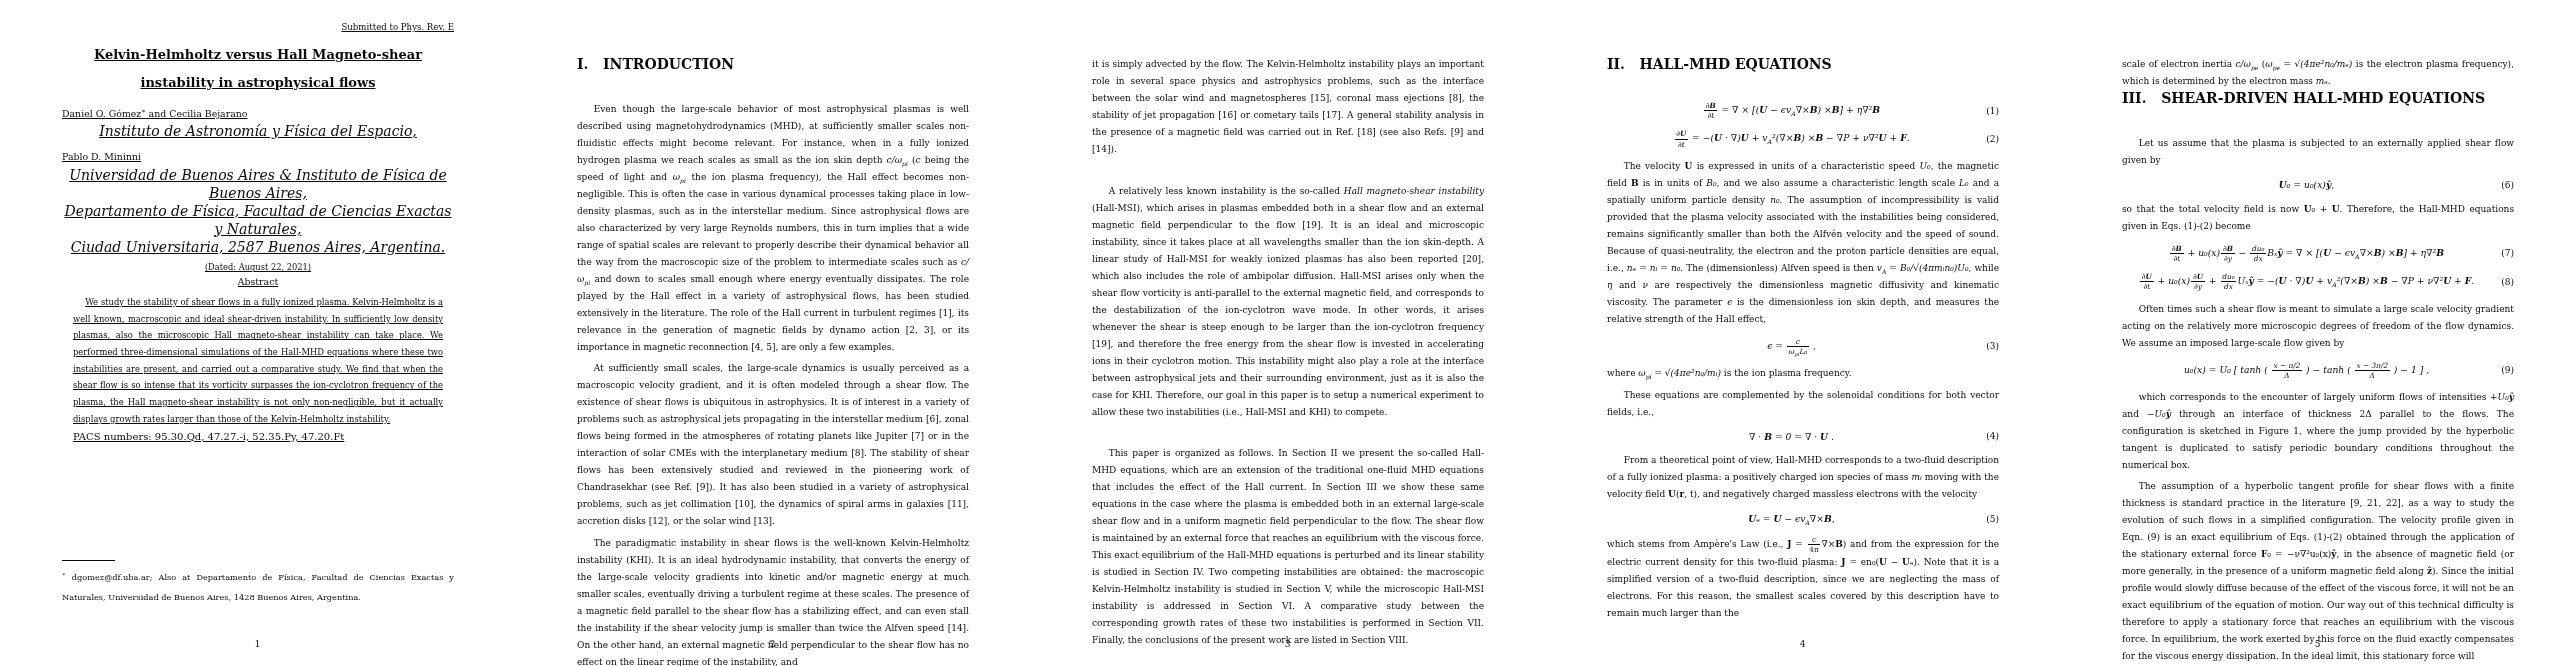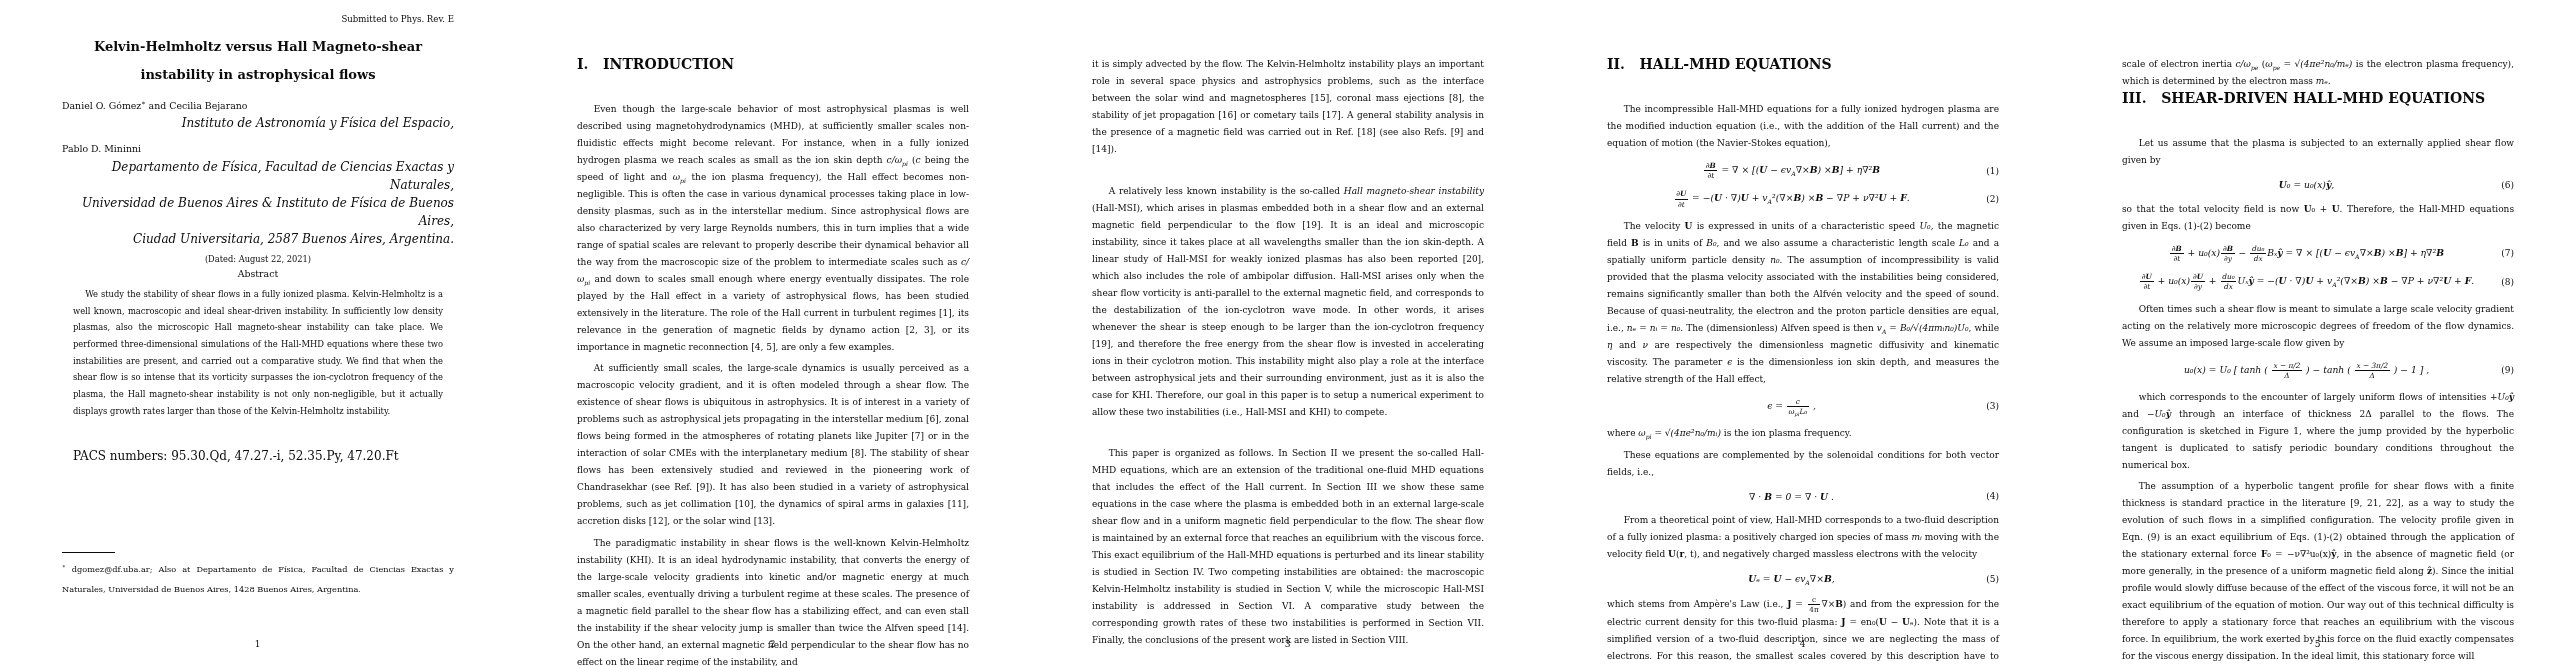--- a/index.html
+++ b/index.html
@@ -1,36 +1,36 @@
 <!DOCTYPE html>
 <html style="font-size:9px"><head>
 <meta charset="utf-8">
 <style>
   html,body{margin:0;padding:0;background:#ffffff;}
   .canvas{position:relative;width:2576px;height:667px;background:#ffffff;
           font-family:"DejaVu Serif", serif;color:#0b0b0b;overflow:hidden;}
   .pages{display:flex;width:2576px;height:667px;}
   .page{position:relative;width:515px;height:667px;overflow:hidden;background:#ffffff;}
   .content{position:absolute;left:62px;width:392px;top:56px;}
-  .page[data-page="0"] .content{top:14px;}
+  .page[data-page="0"] .content{top:22px;text-decoration:underline;}
 
   .watermark{position:absolute;left:6.7px;top:0;bottom:0;width:41px;
              display:flex;align-items:center;justify-content:center;
              writing-mode:vertical-rl;transform:rotate(180deg);
              color:#7b7b7b;font-size:16px;letter-spacing:0.6px;white-space:nowrap;}
 
   .submitted{text-align:right;font-size:8.6px;margin:0 0 3.3px 0;}
   .title{font-weight:bold;font-size:13px;line-height:28px;text-align:center;margin-top:9px;}
   .author{text-align:left;font-size:9.4px;margin-top:11px;margin-bottom:3.3px;}
-  .affil{text-align:right;font-style:italic;font-size:12px;line-height:18px;margin:0;}
+  .affil{text-align:center;font-style:italic;font-size:14px;line-height:18px;margin:0;}
   .dated{text-align:center;font-size:8.3px;margin-top:6.7px;}
   .absheading{text-align:center;font-size:9.4px;margin-top:4px;margin-bottom:6.7px;}
   p.abstract{font-size:8.4px;line-height:16.7px;text-align:justify;text-indent:12.2px;
              padding:0 11px;margin:0;}
-  .pacs{font-size:12px;margin-top:29px;padding-left:11px;}
+  .pacs{font-size:10px;margin-top:3px;padding-left:11px;}
 
   .heading{font-weight:bold;font-size:14px;margin:0 0 29px 0;white-space:pre-wrap;}
   p.para{margin:0;text-align:justify;font-size:9px;line-height:17px;text-indent:16.7px;}
   p.cont{text-indent:0;}
   .content > * + p.para{margin-top:4.4px;}
   .page.stretch .content > * + p.para{margin-top:24.5px;}
 
   .eq{display:flex;align-items:center;margin:9px 0;font-size:9.2px;}
   .eqbody{flex:1;text-align:center;font-style:italic;line-height:1.5;}
   .eqtag{width:23px;text-align:right;font-style:normal;font-size:9px;}
@@ -52,22 +52,22 @@
 <div class="canvas">
   <div class="watermark">arXiv:1405.6220v1  [astro-ph.HE]  23 May 2014</div>
   <div class="pages">
     <div class="page" data-page="0">
       <div class="content">
           <div class="submitted">Submitted to Phys. Rev. E</div>
           <div class="title">Kelvin-Helmholtz versus Hall Magneto-shear instability in astrophysical flows</div>
           <div class="author">Daniel O. Gómez<sup>∗</sup> and Cecilia Bejarano</div>
           <div class="affil">Instituto de Astronomía y Física del Espacio,</div>
           <div class="author">Pablo D. Mininni</div>
+          <div class="affil">Universidad de Buenos Aires &amp; Instituto de Física de Buenos Aires,</div>
           <div class="affil">Departamento de Física, Facultad de Ciencias Exactas y Naturales,</div>
-          <div class="affil">Universidad de Buenos Aires &amp; Instituto de Física de Buenos Aires,</div>
           <div class="affil">Ciudad Universitaria, 2587 Buenos Aires, Argentina.</div>
           <div class="dated">(Dated: August 22, 2021)</div>
           <div class="absheading">Abstract</div>
           <p class="abstract">We study the stability of shear flows in a fully ionized plasma.  Kelvin-Helmholtz is a well known, macroscopic and ideal shear-driven instability.  In sufficiently low density plasmas, also the microscopic Hall magneto-shear instability can take place.  We performed three-dimensional simulations of the Hall-MHD equations where these two instabilities are present, and carried out a comparative study.  We find that when the shear flow is so intense that its vorticity surpasses the ion-cyclotron frequency of the plasma, the Hall magneto-shear instability is not only non-negligible, but it actually displays growth rates larger than those of the Kelvin-Helmholtz instability.</p>
           <div class="pacs">PACS numbers: 95.30.Qd, 47.27.-i, 52.35.Py, 47.20.Ft</div>
           <div class="footnote">
             <div class="fnrule"></div>
             <div class="fntext"><sup>∗</sup> dgomez@df.uba.ar; Also at Departamento de Física, Facultad de Ciencias Exactas y Naturales, Universidad de Buenos Aires, 1428 Buenos Aires, Argentina.</div>
           </div>
         </div>
@@ -86,21 +86,20 @@
       <div class="content">
           <p class="para cont">it is simply advected by the flow.  The Kelvin-Helmholtz instability plays an important role in several space physics and astrophysics problems, such as the interface between the solar wind and magnetospheres [15], coronal mass ejections [8], the stability of jet propagation [16] or cometary tails [17].  A general stability analysis in the presence of a magnetic field was carried out in Ref. [18] (see also Refs. [9] and [14]).</p>
           <p class="para">A relatively less known instability is the so-called <i>Hall magneto-shear instability</i> (Hall-MSI), which arises in plasmas embedded both in a shear flow and an external magnetic field perpendicular to the flow [19].  It is an ideal and microscopic instability, since it takes place at all wavelengths smaller than the ion skin-depth.  A linear study of Hall-MSI for weakly ionized plasmas has also been reported [20], which also includes the role of ambipolar diffusion.  Hall-MSI arises only when the shear flow vorticity is anti-parallel to the external magnetic field, and corresponds to the destabilization of the ion-cyclotron wave mode.  In other words, it arises whenever the shear is steep enough to be larger than the ion-cyclotron frequency [19], and therefore the free energy from the shear flow is invested in accelerating ions in their cyclotron motion.  This instability might also play a role at the interface between astrophysical jets and their surrounding environment, just as it is also the case for KHI. Therefore, our goal in this paper is to setup a numerical experiment to allow these two instabilities (i.e., Hall-MSI and KHI) to compete.</p>
           <p class="para">This paper is organized as follows.  In Section II we present the so-called Hall-MHD equations, which are an extension of the traditional one-fluid MHD equations that includes the effect of the Hall current.  In Section III we show these same equations in the case where the plasma is embedded both in an external large-scale shear flow and in a uniform magnetic field perpendicular to the flow.  The shear flow is maintained by an external force that reaches an equilibrium with the viscous force.  This exact equilibrium of the Hall-MHD equations is perturbed and its linear stability is studied in Section IV. Two competing instabilities are obtained:  the macroscopic Kelvin-Helmholtz instability is studied in Section V, while the microscopic Hall-MSI instability is addressed in Section VI. A comparative study between the corresponding growth rates of these two instabilities is performed in Section VII. Finally, the conclusions of the present work are listed in Section VIII.</p>
         </div>
       <div class="pagenum">3</div>
     </div>
     <div class="page" data-page="3">
       <div class="content">
           <div class="heading">II.   HALL-MHD EQUATIONS</div>
-          <p class="para">The incompressible Hall-MHD equations for a fully ionized hydrogen plasma are the modified induction equation (i.e., with the addition of the Hall current) and the equation of motion (the Navier-Stokes equation),</p>
           <div class="eq">
             <span class="eqbody"><span class="frac">
                 <span class="fn">∂<b>B</b></span>
                 <span class="fd">∂t</span>
               </span> = ∇ × [(<b>U</b> − ϵv<sub>A</sub>∇×<b>B</b>) ×<b>B</b>] + η∇²<b>B</b></span>
             <span class="eqtag">(1)</span>
           </div>
           <div class="eq">
             <span class="eqbody"><span class="frac">
                 <span class="fn">∂<b>U</b></span>

